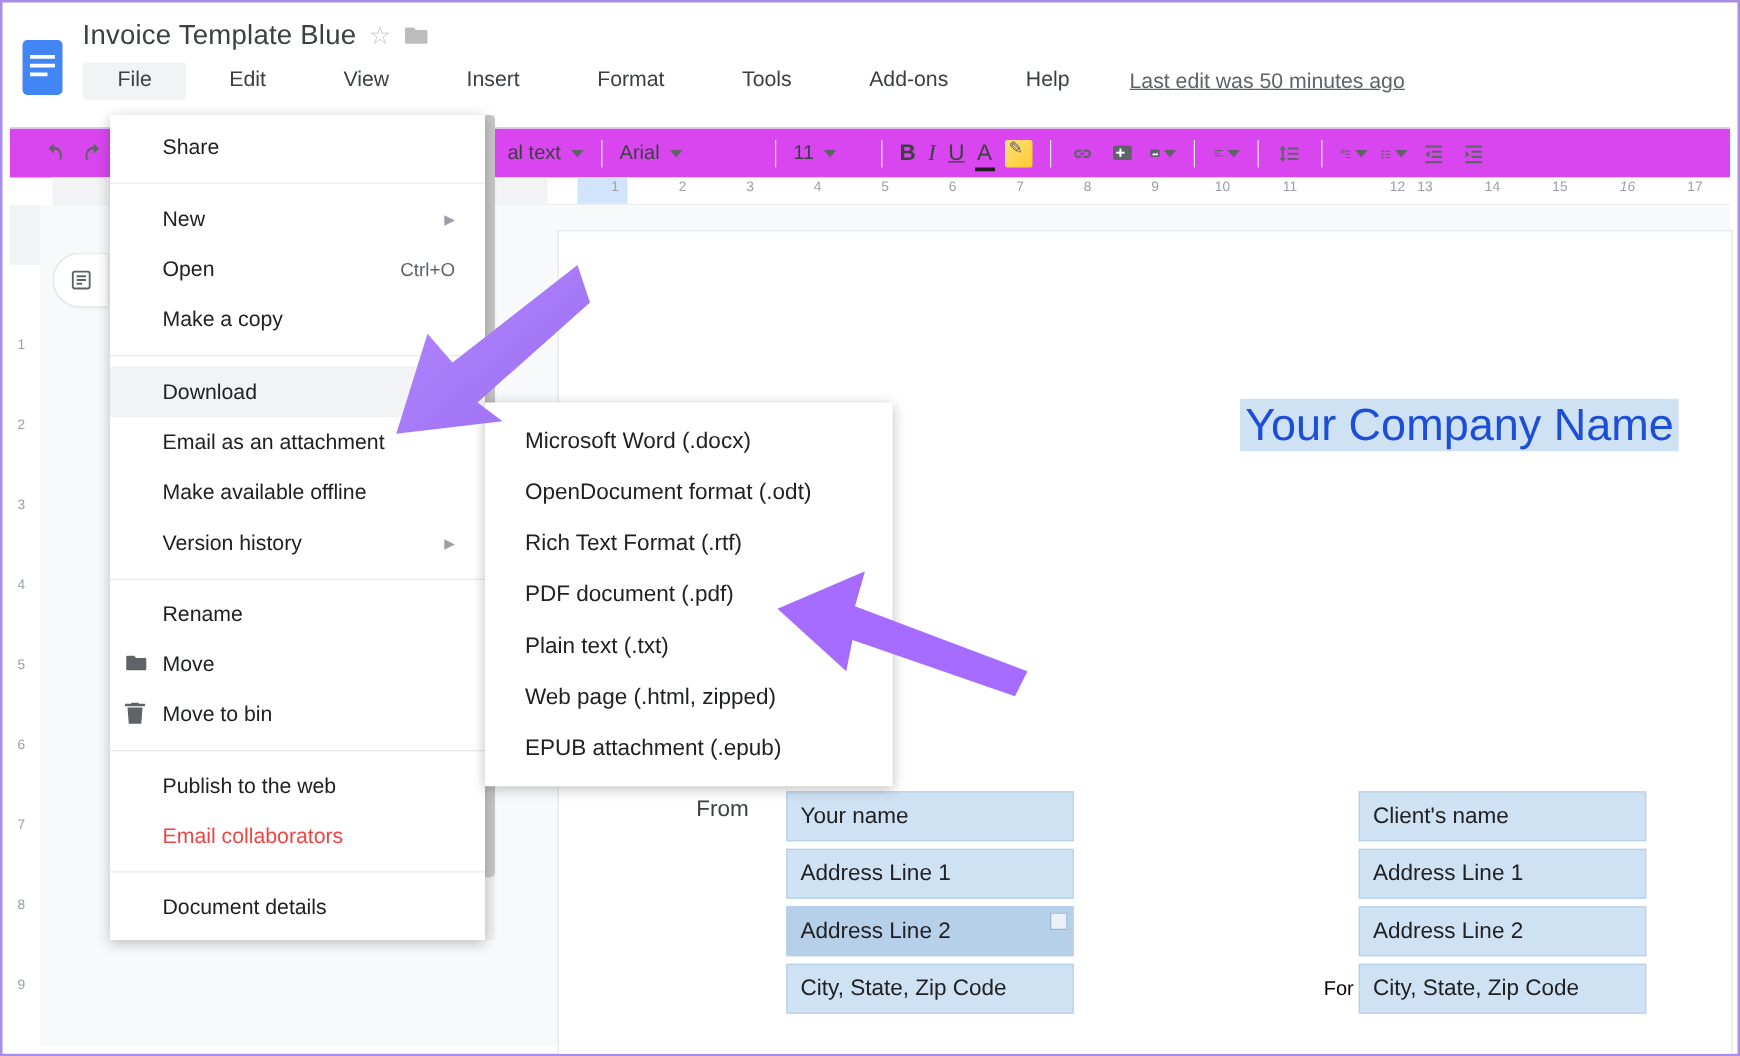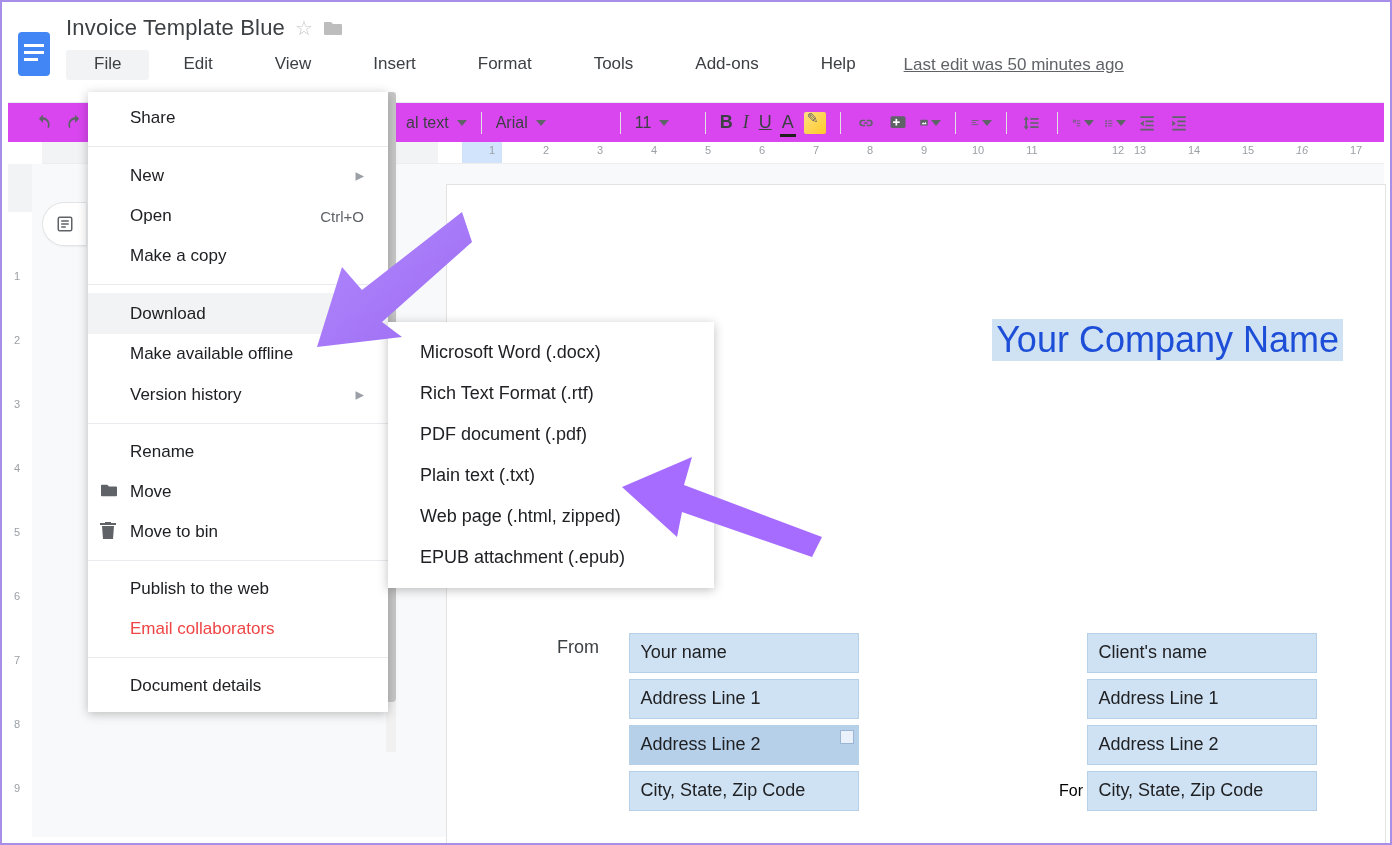--- a/index.html
+++ b/index.html
@@ -292,20 +292,21 @@
   <div class="mi">
       <span>Open</span>
       <span class="short">Ctrl+O</span>
     </div>
   <div class="mi">Make a copy</div>
   <hr>
   <div class="mi hover">
       <span>Download</span>
       <span class="sub">▸</span>
     </div>
+  <div class="mi">Email as an attachment</div>
   <div class="mi">Make available offline</div>
   <div class="mi">
       <span>Version history</span>
       <span class="sub">▸</span>
     </div>
   <hr>
   <div class="mi">Rename</div>
   <div class="mi">
     <span class="micon"><svg width="18" height="16" viewBox="0 0 20 18">
           <path fill="#5f6368" d="M2 3h6l2 2h8a1 1 0 0 1 1 1v9a1 1 0 0 1-1 1H2a1 1 0 0 1-1-1V4a1 1 0 0 1 1-1z"></path>
@@ -322,20 +323,21 @@
   </div>
   <hr>
   <div class="mi">Publish to the web</div>
   <div class="mi disabled">Email collaborators</div>
   <hr>
   <div class="mi">Document details</div>
 </div>
 
 <div class="submenu">
   <div class="mi">Microsoft Word (.docx)</div>
+  <div class="mi">OpenDocument format (.odt)</div>
   <div class="mi">Rich Text Format (.rtf)</div>
   <div class="mi">PDF document (.pdf)</div>
   <div class="mi">Plain text (.txt)</div>
   <div class="mi">Web page (.html, zipped)</div>
   <div class="mi">EPUB attachment (.epub)</div>
 </div>
 
 <svg class="arrow" style="left:310px; top:210px;" width="160" height="140" viewBox="0 0 160 140">
   <defs>
       <linearGradient id="g1" x1="0" y1="0" x2="1" y2="1">

